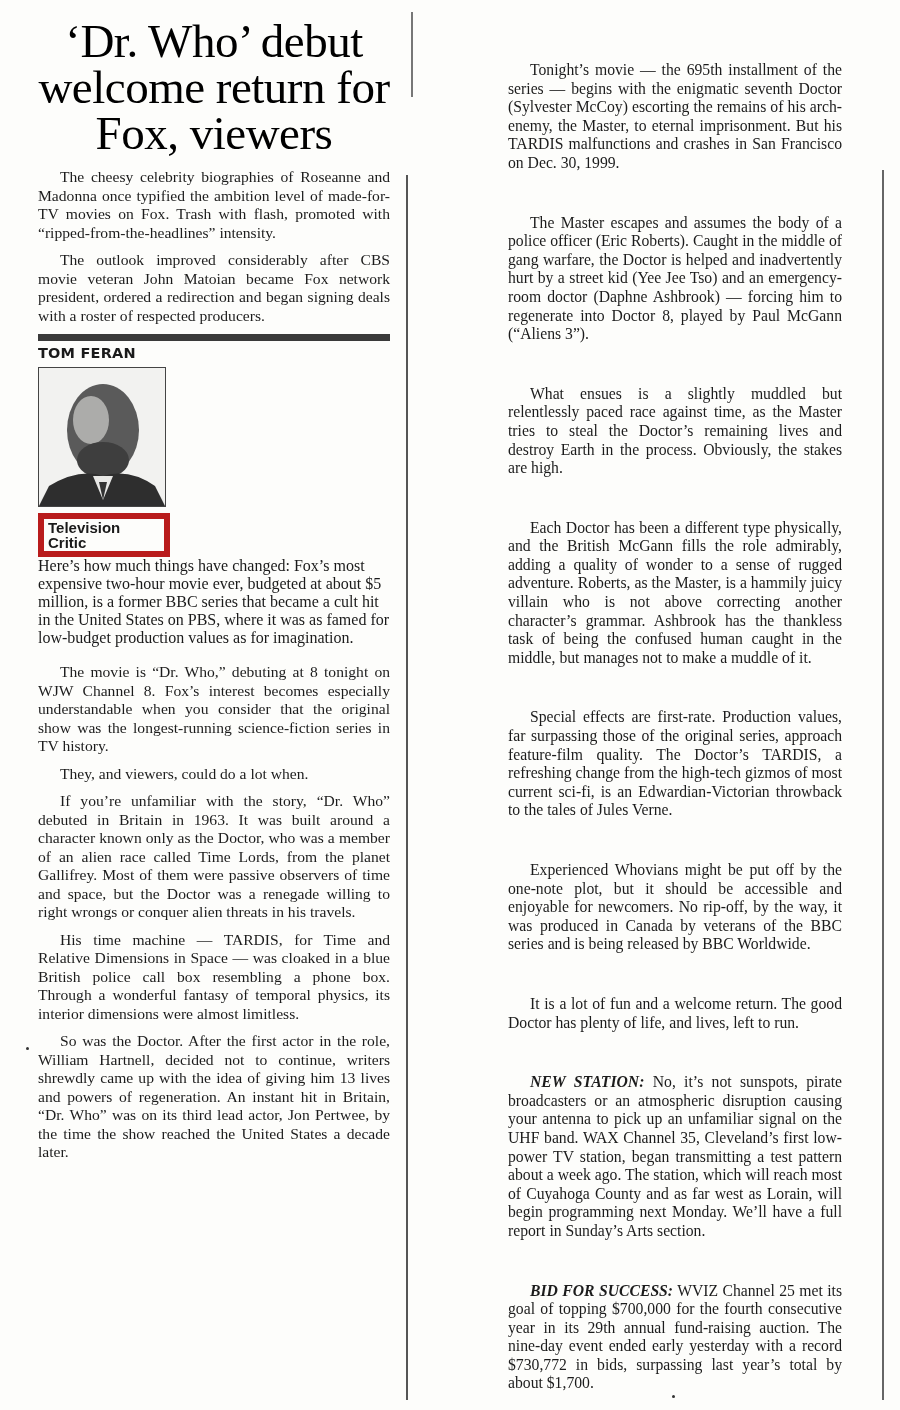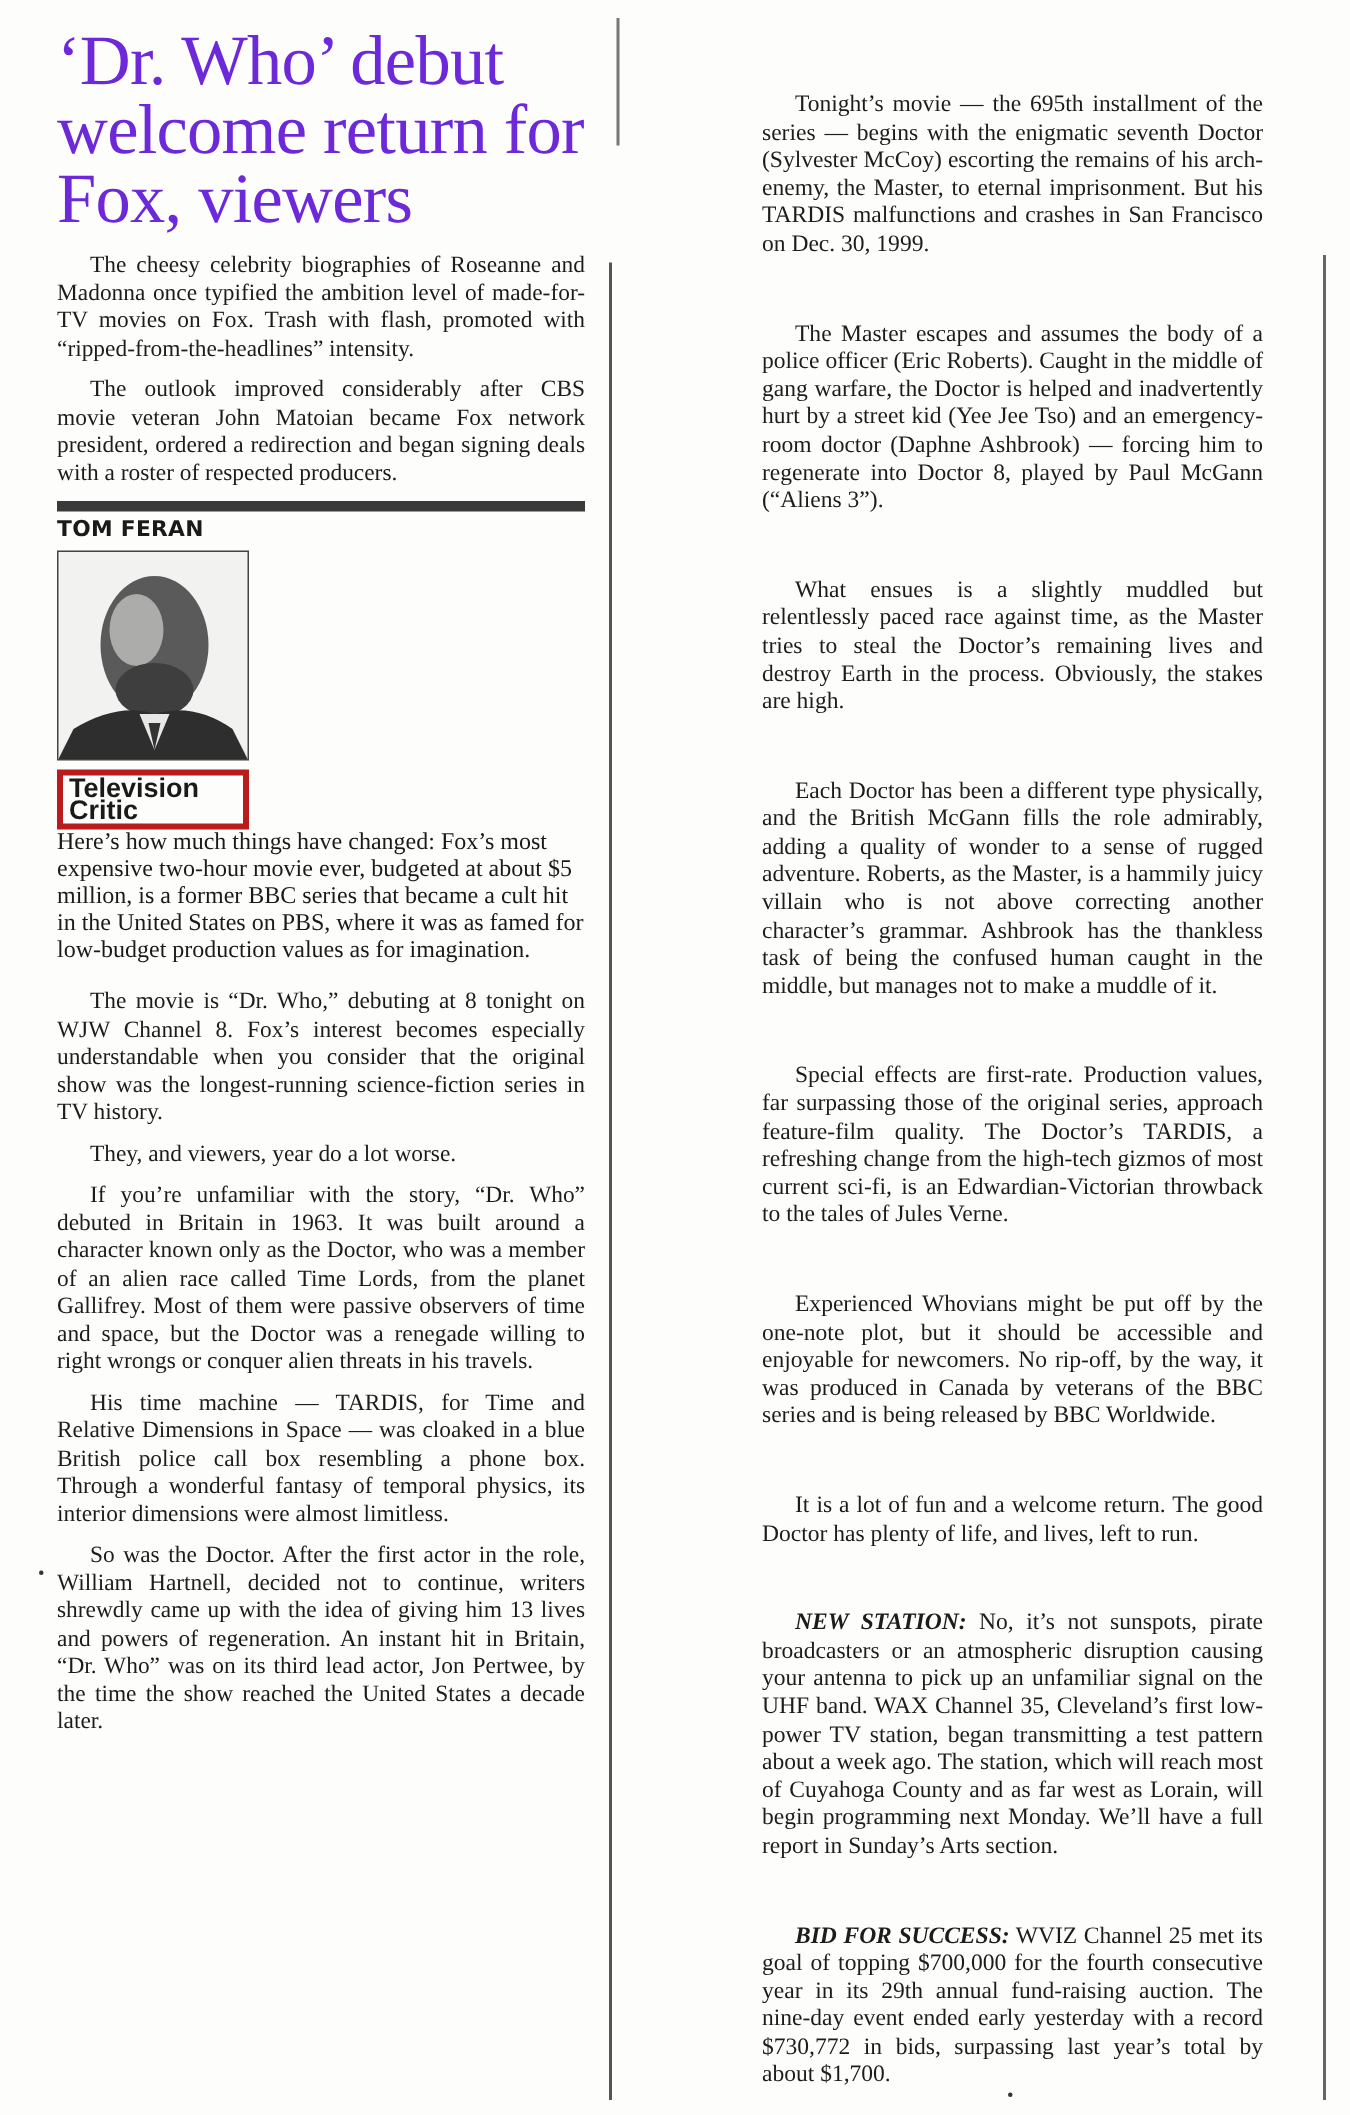--- a/index.html
+++ b/index.html
@@ -29,24 +29,25 @@
     .col-right {
       position: absolute;
       left: 508px;
       top: 20px;
       width: 334px;
     }
     .headline {
       font-family: "Liberation Serif", "DejaVu Serif", serif;
       font-size: 47px;
       line-height: 46px;
+      text-align: center;
       font-weight: normal;
       margin: 8px 0 12px 0;
       letter-spacing: -0.5px;
-      color: #6d28d9;
+      color: #000000;
     }
     p.body {
       font-size: 15.6px;
       line-height: 18.5px;
       margin: 0 0 9px 0;
       text-align: justify;
       text-indent: 22px;
       color: #1c1c1c;
     }
     .col-right p.body {
@@ -90,25 +91,25 @@
       position: relative;
       overflow: hidden;
     }
     .byline-photo svg {
       position: absolute;
       left: 0;
       top: 0;
     }
     .byline-role {
       margin-top: 6px;
-      border: 4px solid #b91c1c;
+      border: 6px solid #b91c1c;
       padding: 1px 4px;
       font-family: "Liberation Sans", "DejaVu Sans", sans-serif;
       font-weight: bold;
-      font-size: 18px;
+      font-size: 15px;
       line-height: 15px;
       width: 112px;
       color: #1a1a1a;
     }
     .rule {
       position: absolute;
       width: 1.5px;
       background: #555;
     }
     .speck {
@@ -150,21 +151,21 @@
               <path d="M60 114 L64 132 L68 114 Z" fill="#333"></path>
             </svg>
           </div>
           <div class="byline-role">Television Critic</div>
         
         <span>Here’s how much things have changed: Fox’s most expensive two-hour movie ever, budgeted at about $5 million, is a former BBC series that became a cult hit in the United States on PBS, where it was as famed for low-budget production values as for imagination.</span>
       <p></p>
       <p class="body">The movie is “Dr. Who,” debuting at 8 tonight on WJW Channel 8. Fox’s interest becomes especially understandable when you consider that the original show was the longest-running science-fiction series in TV history.</p>
     </div>
 
-    <p class="body">They, and viewers, year do a lot worse.</p>
+    <p class="body">They, and viewers, could do a lot when.</p>
     <p class="body">If you’re unfamiliar with the story, “Dr. Who” debuted in Britain in 1963. It was built around a character known only as the Doctor, who was a member of an alien race called Time Lords, from the planet Gallifrey. Most of them were passive observers of time and space, but the Doctor was a renegade willing to right wrongs or conquer alien threats in his travels.</p>
     <p class="body">His time machine — TARDIS, for Time and Relative Dimensions in Space — was cloaked in a blue British police call box resembling a phone box. Through a wonderful fantasy of temporal physics, its interior dimensions were almost limitless.</p>
     <p class="body">So was the Doctor. After the first actor in the role, William Hartnell, decided not to continue, writers shrewdly came up with the idea of giving him 13 lives and powers of regeneration. An instant hit in Britain, “Dr. Who” was on its third lead actor, Jon Pertwee, by the time the show reached the United States a decade later.</p>
   </div>
 
   <div class="col-right">
     <p class="body">Tonight’s movie — the 695th installment of the series — begins with the enigmatic seventh Doctor (Sylvester McCoy) escorting the remains of his arch-enemy, the Master, to eternal imprisonment. But his TARDIS malfunctions and crashes in San Francisco on Dec. 30, 1999.</p>
     <p class="body">The Master escapes and assumes the body of a police officer (Eric Roberts). Caught in the middle of gang warfare, the Doctor is helped and inadvertently hurt by a street kid (Yee Jee Tso) and an emergency-room doctor (Daphne Ashbrook) — forcing him to regenerate into Doctor 8, played by Paul McGann (“Aliens 3”).</p>
     <p class="body">What ensues is a slightly muddled but relentlessly paced race against time, as the Master tries to steal the Doctor’s remaining lives and destroy Earth in the process. Obviously, the stakes are high.</p>
     <p class="body">Each Doctor has been a different type physically, and the British McGann fills the role admirably, adding a quality of wonder to a sense of rugged adventure. Roberts, as the Master, is a hammily juicy villain who is not above correcting another character’s grammar. Ashbrook has the thankless task of being the confused human caught in the middle, but manages not to make a muddle of it.</p>

